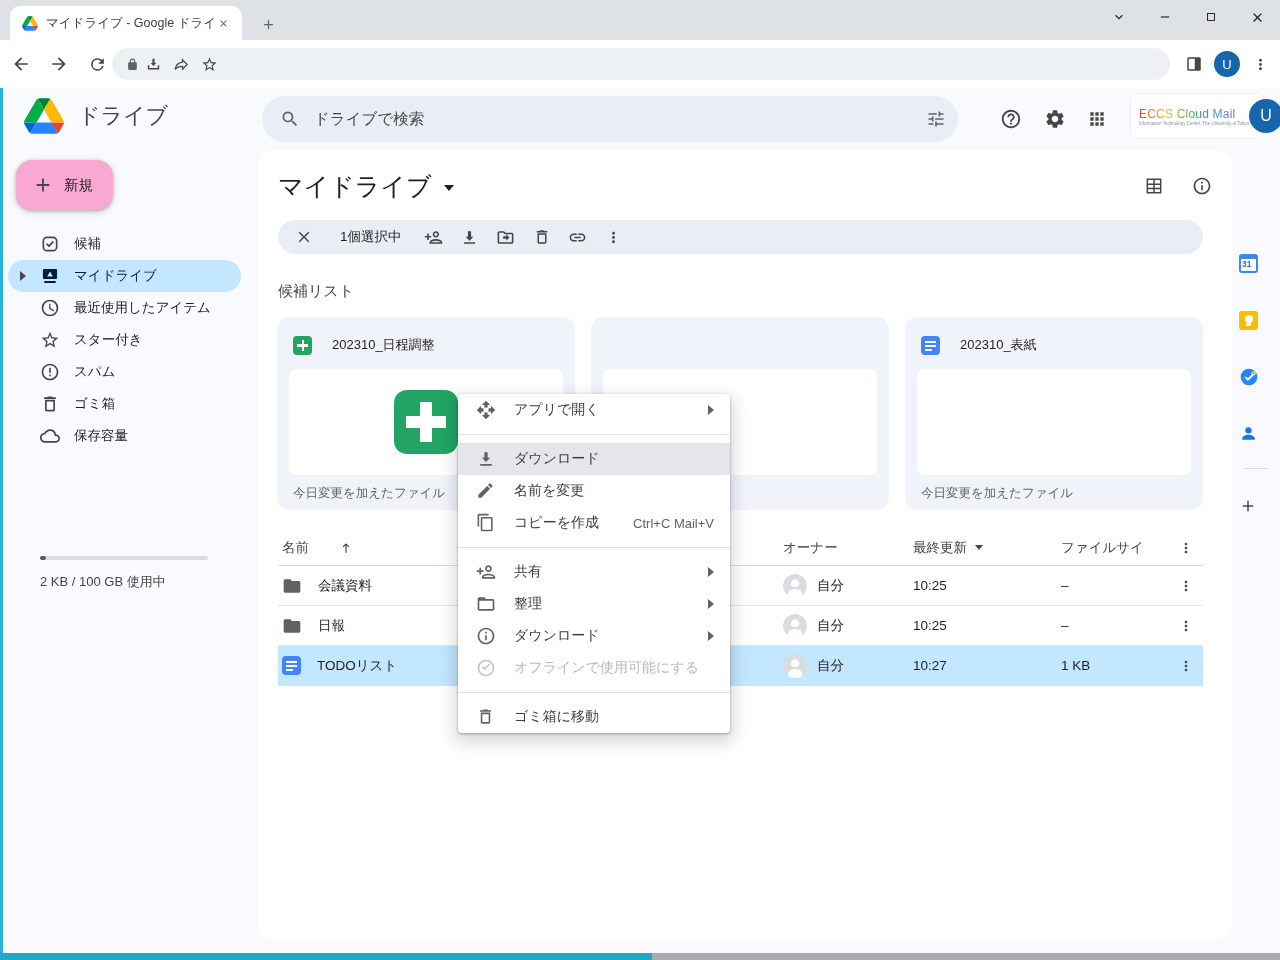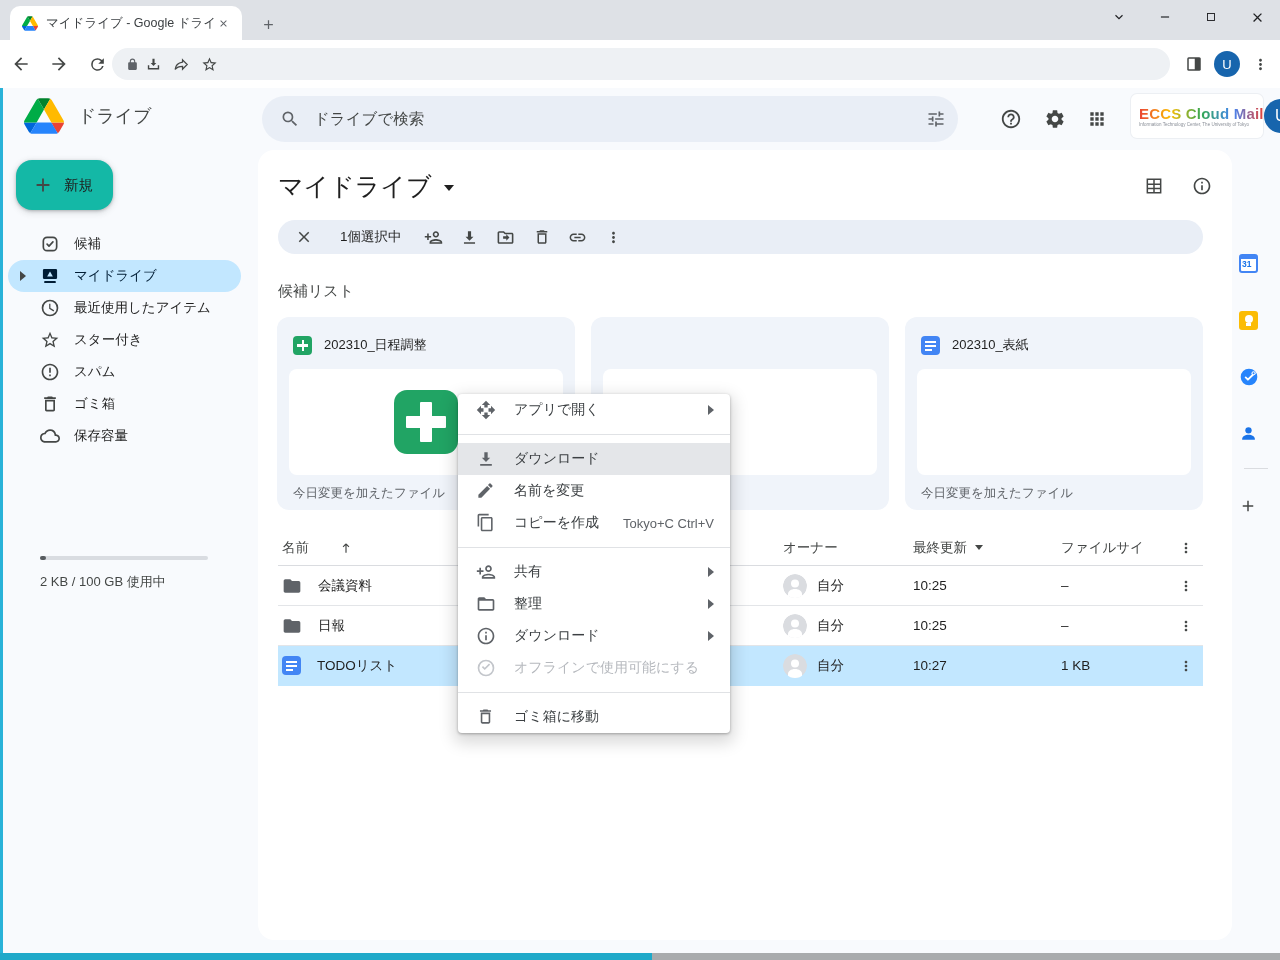--- a/index.html
+++ b/index.html
@@ -25,33 +25,33 @@
 
   
   .app { position:absolute; left:0; top:88px; width:1280px; height:865px; background:#f8fafd; }
   .teal-edge { position:absolute; left:0; top:88px; width:3px; height:865px; background:#29b2d8; z-index:60; }
   .bottom-strip { position:absolute; left:0; top:953px; width:1280px; height:7px; background:#a9abad; z-index:60; }
   .bottom-strip .teal { position:absolute; left:0; top:0; width:652px; height:7px; background:#1fa9c9; }
 
   
   .dheader { position:absolute; left:0; top:0; width:1280px; height:62px; }
   .dlogo-wrap { position:absolute; left:24px; top:10px; display:flex; align-items:center; gap:14px; }
-  .dlogo-name { font-size:18px; color:#444746; }
+  .dlogo-name { font-size:22px; color:#444746; }
   .searchbar { position:absolute; left:262px; top:8px; width:696px; height:46px; background:#e9eef6; border-radius:23px; display:flex; align-items:center; padding:0 12px 0 18px; }
   .search-ph { flex:1; font-size:15.5px; color:#444746; margin-left:14px; }
   .hdr-icbtn { position:absolute; top:11px; width:40px; height:40px; border-radius:50%; display:flex; align-items:center; justify-content:center; color:#444746; }
   .eccs { position:absolute; left:1131px; top:6px; width:132px; height:44px; background:#fff; border-radius:6px; box-shadow:0 0 0 1px #eceff3; display:flex; align-items:center; padding:0 5px 0 8px; }
   .eccs-texts { flex:1; }
-  .eccs-brand { font-size:15px; font-weight:bold; letter-spacing:.2px; background:linear-gradient(90deg,#ea4335 0%,#fbbc04 25%,#34a853 50%,#4285f4 75%,#ea4335 100%); -webkit-background-clip:text; background-clip:text; color:transparent; white-space:nowrap; }
+  .eccs-brand { font-size:12px; font-weight:normal; letter-spacing:.2px; background:linear-gradient(90deg,#ea4335 0%,#fbbc04 25%,#34a853 50%,#4285f4 75%,#ea4335 100%); -webkit-background-clip:text; background-clip:text; color:transparent; white-space:nowrap; }
   .eccs-sub { font-size:4.5px; color:#8a8f98; white-space:nowrap; }
   .avatar-lg { width:34px; height:34px; border-radius:50%; background:#1765ad; color:#fff; font-size:16px; display:flex; align-items:center; justify-content:center; flex:0 0 auto; }
 
   
   .sidebar { position:absolute; left:0; top:62px; width:258px; height:803px; }
-  .newbtn { position:absolute; left:16px; top:10px; height:50px; padding:0 20px 0 16px; background:#14b8a6; border-radius:16px; display:flex; align-items:center; gap:10px; box-shadow:0 1px 3px rgba(60,64,67,.3), 0 2px 6px 1px rgba(60,64,67,.15); font-size:14.5px; color:#1f1f1f; }
+  .newbtn { position:absolute; left:16px; top:10px; height:50px; padding:0 20px 0 16px; background:#f9a8d4; border-radius:16px; display:flex; align-items:center; gap:10px; box-shadow:0 1px 3px rgba(60,64,67,.3), 0 2px 6px 1px rgba(60,64,67,.15); font-size:14.5px; color:#1f1f1f; }
   .nav { position:absolute; left:8px; top:78px; width:233px;font-family:Liberation Mono, monospace; }
   .nav-item { position:relative; height:32px; border-radius:16px; display:flex; align-items:center; font-size:13.5px; color:#1f1f1f; }
   .nav-item .nicon { width:20px; height:20px; margin-left:32px; margin-right:14px; color:#444746; }
   .nav-item.sel { background:#c2e7ff; color:#001d35; }
   .nav-item.sel .nicon { color:#001d35; }
   .nav-caret { position:absolute; left:12px; top:11px; width:0; height:0; border-left:6px solid #444746; border-top:5px solid transparent; border-bottom:5px solid transparent; }
   .storebar { position:absolute; left:40px; top:406px; width:168px; height:4px; border-radius:2px; background:#d9dce1; }
   .storebar .fill { width:6px; height:4px; border-radius:2px; background:#575b5f; }
   .storetext { position:absolute; left:40px; top:423px; font-size:13px; color:#444746; }
 
@@ -62,21 +62,21 @@
   .title-caret { width:0; height:0; border-top:6px solid #1f1f1f; border-left:5px solid transparent; border-right:5px solid transparent; margin-left:12px; margin-top:4px; }
   .view-ics { margin-left:auto; display:flex; gap:28px; color:#444746; }
   .selbar { position:absolute; left:20px; top:70px; width:925px; height:34px; background:#e9eef6; border-radius:17px; display:flex; align-items:center; padding:0 8px; }
   .selbar .sbtn { width:36px; height:30px; display:flex; align-items:center; justify-content:center; color:#444746; }
   .sel-count { font-size:13.5px; color:#1f1f1f; margin:0 14px 0 18px; }
   .sugg-label { position:absolute; left:20px; top:132px; font-size:15px; color:#444746; }
 
   
   .card { position:absolute; top:167px; width:298px; height:193px; background:#f0f4fa; border-radius:12px; padding:12px 16px; }
   .card-head { height:32px; display:flex; align-items:center; gap:12px; }
-  .card-title { font-size:13px; color:#1f1f1f; }
+  .card-title { font-size:13px; color:#1f1f1f;margin-left:8px; }
   .card-prev { position:absolute; left:12px; right:12px; top:52px; height:106px; background:#fff; border-radius:8px; display:flex; align-items:center; justify-content:center; }
   .card-foot { position:absolute; left:16px; top:168px; font-size:12.5px; color:#5f6368; }
   .ficon-sheet { width:19px; height:19px; border-radius:4px; background:#21a464; position:relative; flex:0 0 auto; }
   .ficon-sheet::before, .ficon-sheet::after { content:""; position:absolute; background:#fff; }
   .ficon-sheet::before { left:4px; top:8.5px; width:11px; height:2.5px; }
   .ficon-sheet::after { left:8.5px; top:4px; width:2.5px; height:11px; }
   .ficon-doc { width:19px; height:19px; border-radius:4px; background:#4285f4; position:relative; flex:0 0 auto; }
   .ficon-doc::before { content:""; position:absolute; left:4px; top:5px; width:11px; height:2.2px; background:#fff; box-shadow:0 4px 0 #fff; }
   .ficon-doc::after { content:""; position:absolute; left:4px; top:13px; width:7px; height:2.2px; background:#fff; }
   .sheet-big { width:64px; height:64px; border-radius:13px; background:#21a464; position:relative; }
@@ -609,21 +609,21 @@
         </span>
         <span class="mlabel">名前を変更</span>
       </div>
       <div class="mi">
         <span class="micon">
           <svg width="19" height="19" viewBox="0 0 24 24">
               <path fill="currentColor" d="M16 1H4c-1.1 0-2 .9-2 2v14h2V3h12V1zm3 4H8c-1.1 0-2 .9-2 2v14c0 1.1.9 2 2 2h11c1.1 0 2-.9 2-2V7c0-1.1-.9-2-2-2zm0 16H8V7h11v14z"></path>
             </svg>
         </span>
         <span class="mlabel">コピーを作成</span>
-        <span class="mshort">Tokyo+C Ctrl+V</span>
+        <span class="mshort">Ctrl+C Mail+V</span>
       </div>
       <div class="mdiv"></div>
       <div class="mi">
         <span class="micon">
           <svg width="20" height="20" viewBox="0 0 24 24">
               <path fill="currentColor" d="M15 12c2.21 0 4-1.79 4-4s-1.79-4-4-4-4 1.79-4 4 1.79 4 4 4zm0-6a2 2 0 1 1 0 4 2 2 0 0 1 0-4zM6 10V7H4v3H1v2h3v3h2v-3h3v-2H6zm9 4c-2.67 0-8 1.34-8 4v2h16v-2c0-2.66-5.33-4-8-4zm6 4H9c.22-.72 3.31-2 6-2 2.7 0 5.8 1.29 6 2z"></path>
             </svg>
         </span>
         <span class="mlabel">共有</span>
         <span class="msub"></span>

